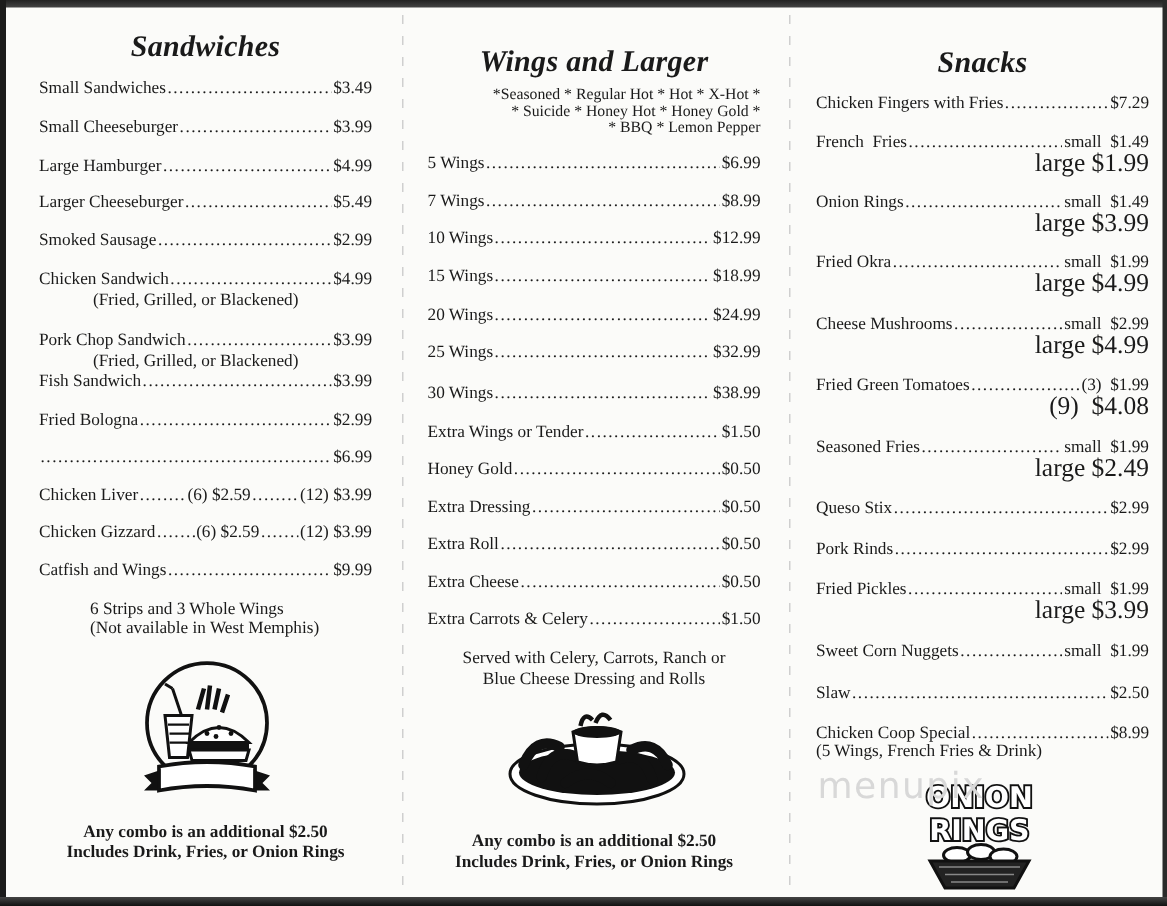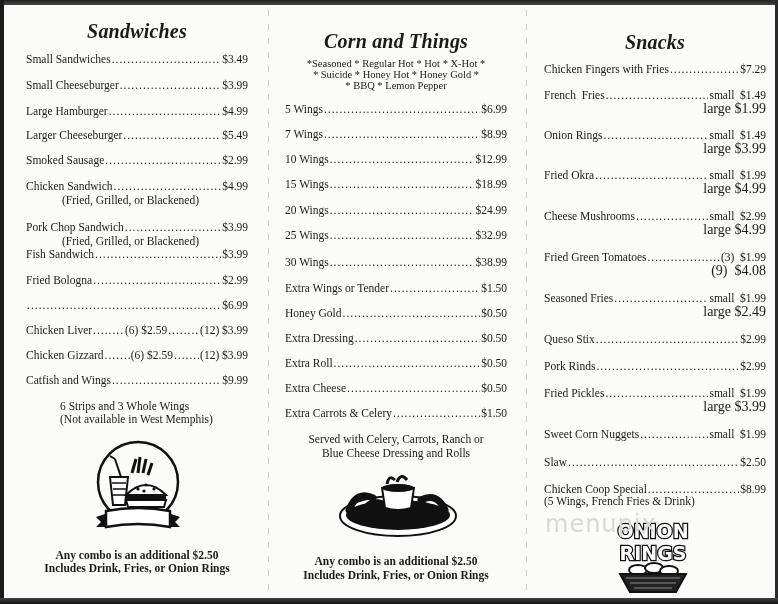--- a/index.html
+++ b/index.html
@@ -14,32 +14,32 @@
   .left-edge { position: absolute; left: 0; top: 0; width: 4px; height: 604px; background: #1b1b1b; }
   .right-edge { position: absolute; right: 0; top: 0; width: 3px; height: 604px; background: #2a2a2a; }
   .fold { position: absolute; top: 10px; width: 1px; height: 585px; background: repeating-linear-gradient(#cfcfcf 0 6px, transparent 6px 14px); }
 
   .col { position: absolute; top: 0; }
   .col-1 { left: 26px; width: 222px; }
   .col-2 { left: 285px; width: 222px; }
   .col-3 { left: 544px; width: 222px; }
 
   .title { position: absolute; left: 0; right: 0; text-align: center; font-weight: bold; font-style: italic; font-size: 20px; letter-spacing: 0.2px; }
-  .subtitle { position: absolute; left: 0; right: 0; text-align: center; font-size: 10.5px; line-height: 11.5px; }
+  .subtitle { position: absolute; left: 0; right: 0; text-align: right; font-size: 10.5px; line-height: 11.5px; }
 
   .item { position: absolute; left: 0; right: 0; font-size: 11.5px; line-height: 14px; height: 14px; display: flex; align-items: baseline; white-space: nowrap; }
   .item .name { flex: 0 0 auto; }
   .item .dots { flex: 1 1 auto; overflow: hidden; margin: 0 1px; letter-spacing: 1px; }
   .item .dots::before { content: "......................................................................................................................................................"; }
   .item .price { flex: 0 0 auto; text-align: center; }
   .item .mid { flex: 0 0 auto; text-align: center; }
   .item .dots2 { flex: 1 1 auto; overflow: hidden; margin: 0 1px; letter-spacing: 1px; }
   .item .dots2::before { content: "......................................................................................................"; }
 
-  .sub-line { position: absolute; right: 0; font-size: 14px; line-height: 14px; text-align: right; white-space: nowrap; }
+  .sub-line { position: absolute; right: 0; font-size: 17px; line-height: 14px; text-align: right; white-space: nowrap; }
   .note { position: absolute; font-size: 11.5px; line-height: 14px; white-space: nowrap; }
   .center-note { position: absolute; left: 0; right: 0; text-align: center; font-size: 11.5px; line-height: 14px; }
   .combo { position: absolute; left: 0; right: 0; text-align: center; font-weight: bold; font-size: 11.5px; line-height: 14px; }
 
   .illus { position: absolute; }
   .watermark { position: absolute; left: 545px; top: 510px; font-family: "DejaVu Sans", sans-serif; font-size: 24px; color: #d8d8d8; letter-spacing: 1px; }
 </style>
 </head>
 <body>
 
@@ -144,21 +144,21 @@
     <path d="M8 80 L20 76 L20 90 L8 90 L13 85 Z" fill="#111"></path>
     <path d="M92 80 L80 76 L80 90 L92 90 L87 85 Z" fill="#111"></path>
     <path d="M18 74 Q50 68 82 74 L82 90 Q50 84 18 90 Z" fill="#fff" stroke="#111" stroke-width="2.5"></path>
   </svg>
 
   <div class="combo" style="top:548px">Any combo is an additional $2.50</div>
   <div class="combo" style="top:561px">Includes Drink, Fries, or Onion Rings</div>
 </div>
 
 <div class="col col-2">
-  <div class="title" style="top:30px">Corn and Things</div>
+  <div class="title" style="top:30px">Wings and Larger</div>
   <div class="subtitle" style="top:58px">*Seasoned * Regular Hot * Hot * X-Hot *</div>
   <div class="subtitle" style="top:69px">* Suicide * Honey Hot * Honey Gold *</div>
   <div class="subtitle" style="top:80px">* BBQ * Lemon Pepper</div>
 
   <div class="item" style="top:102px">
       <span class="name">5 Wings</span>
       <span class="dots"></span>
       <span class="price">$6.99</span>
     </div>
   <div class="item" style="top:127px">

